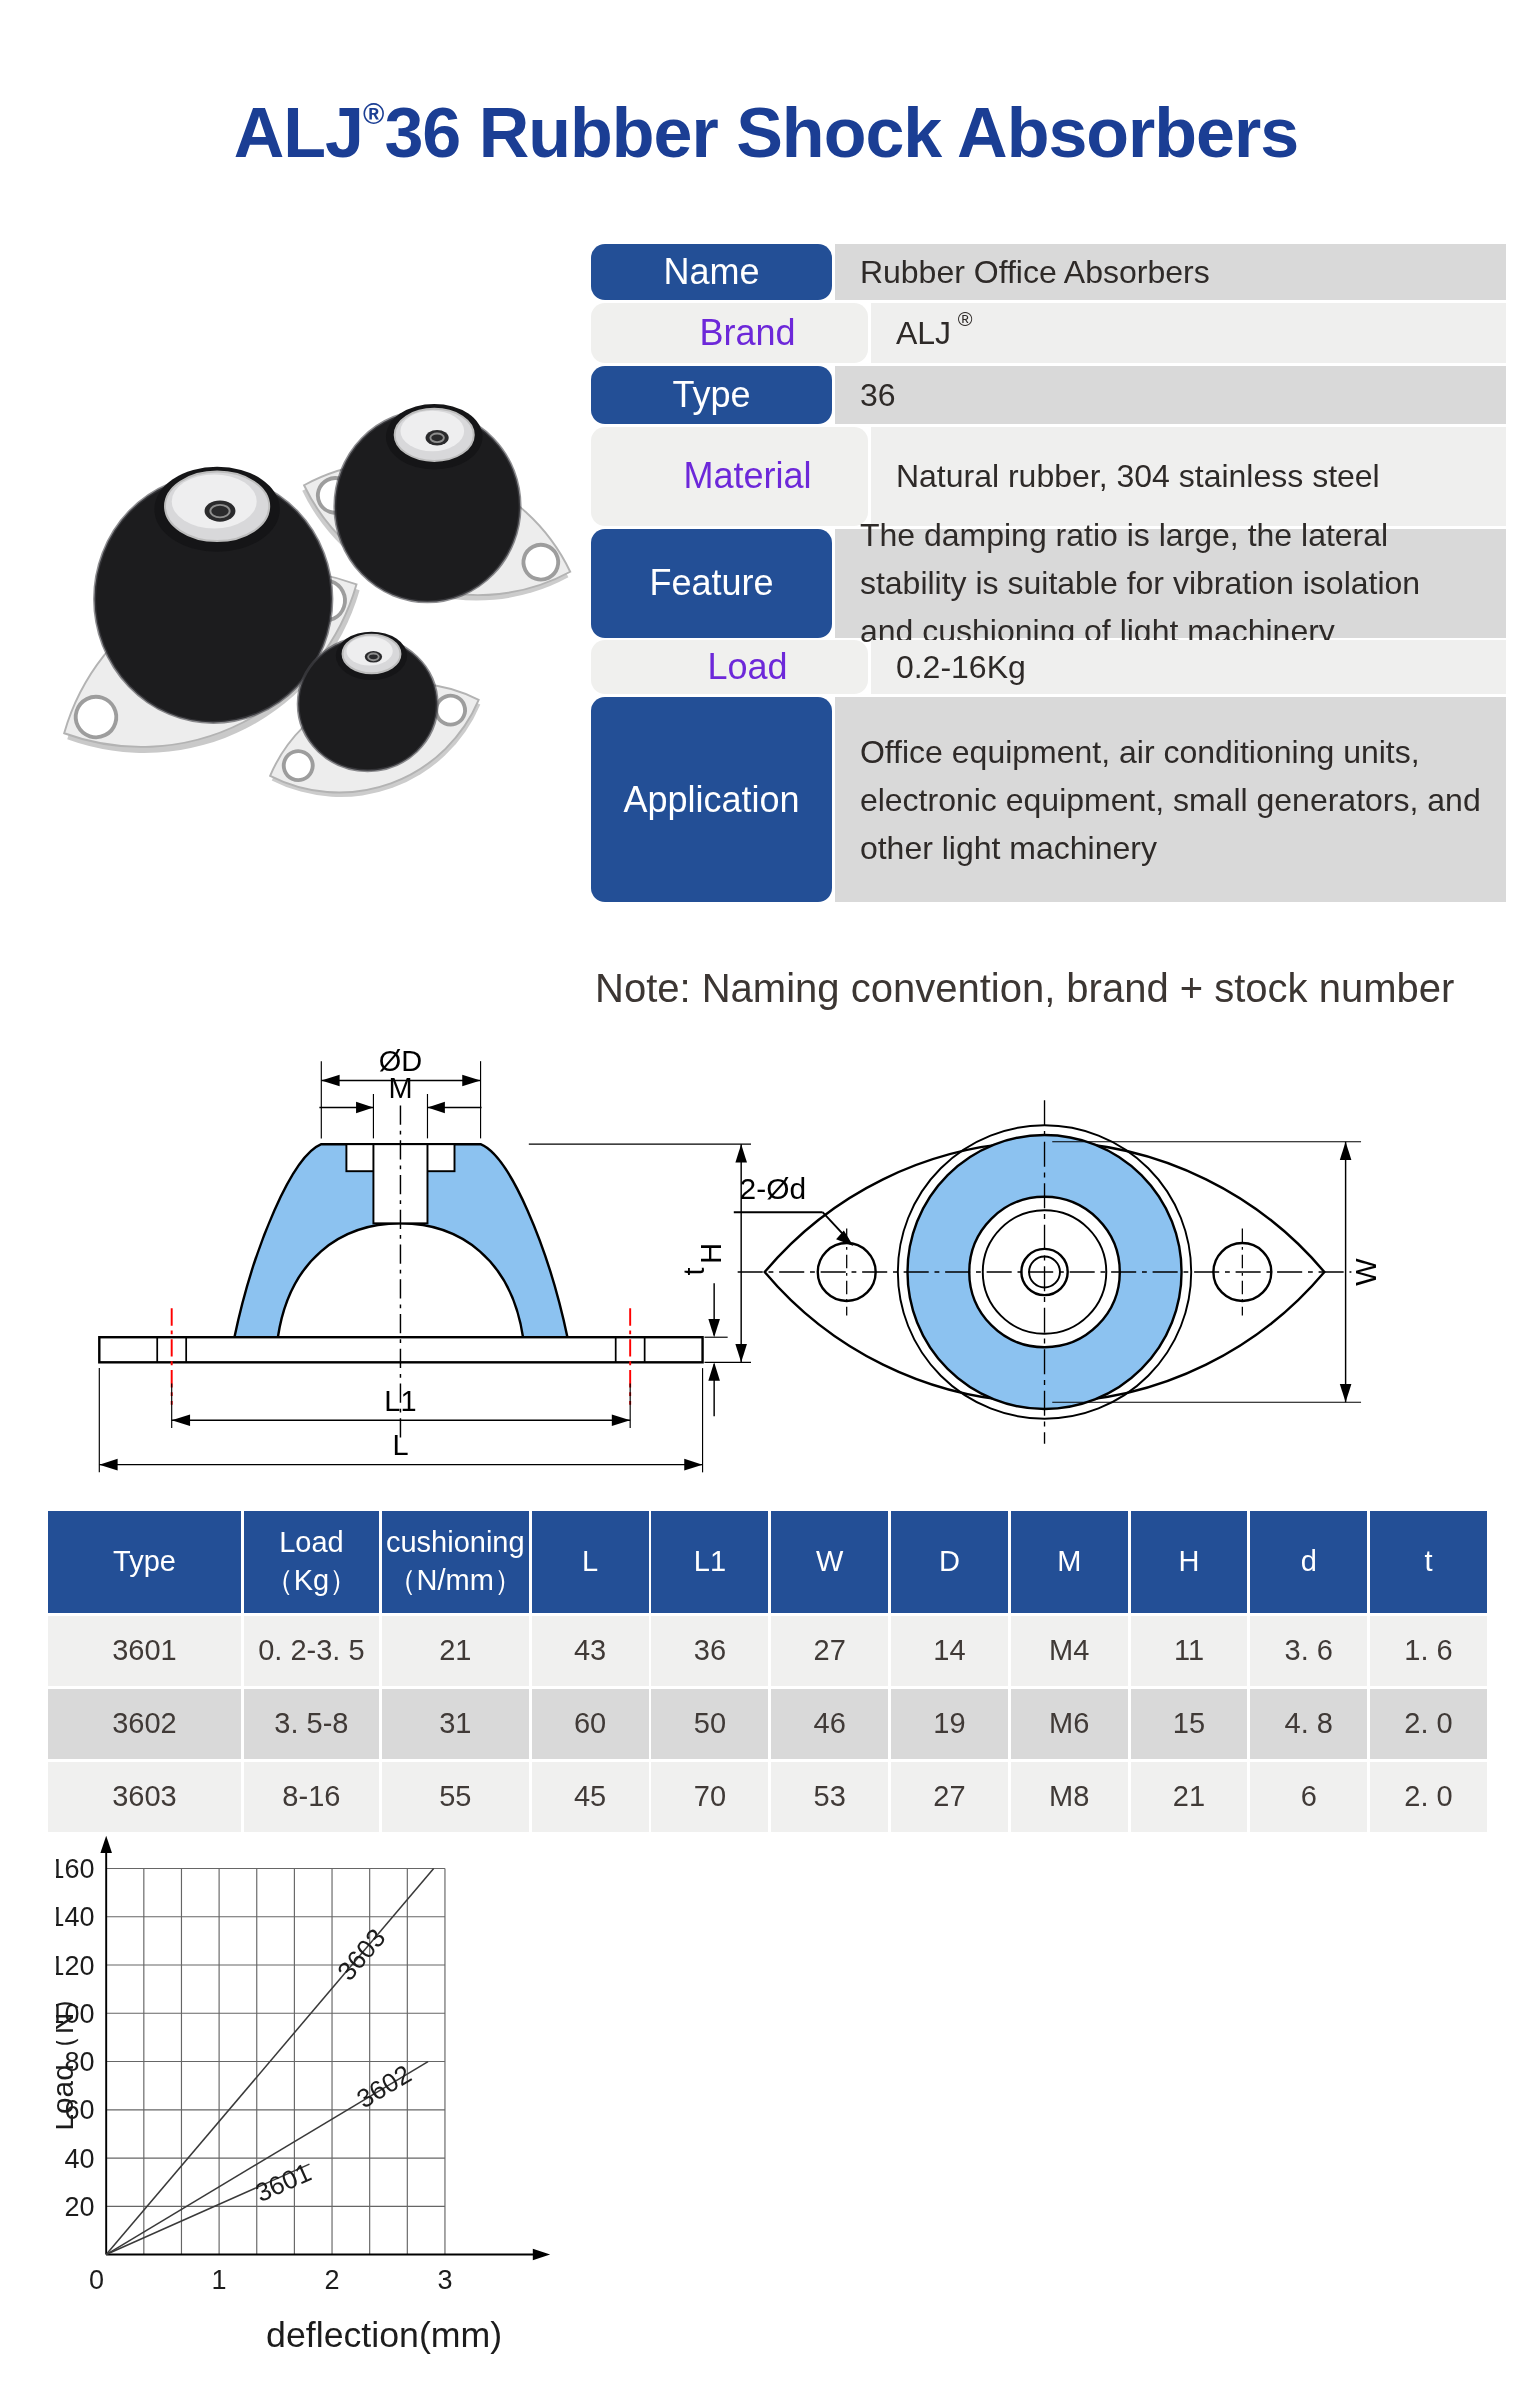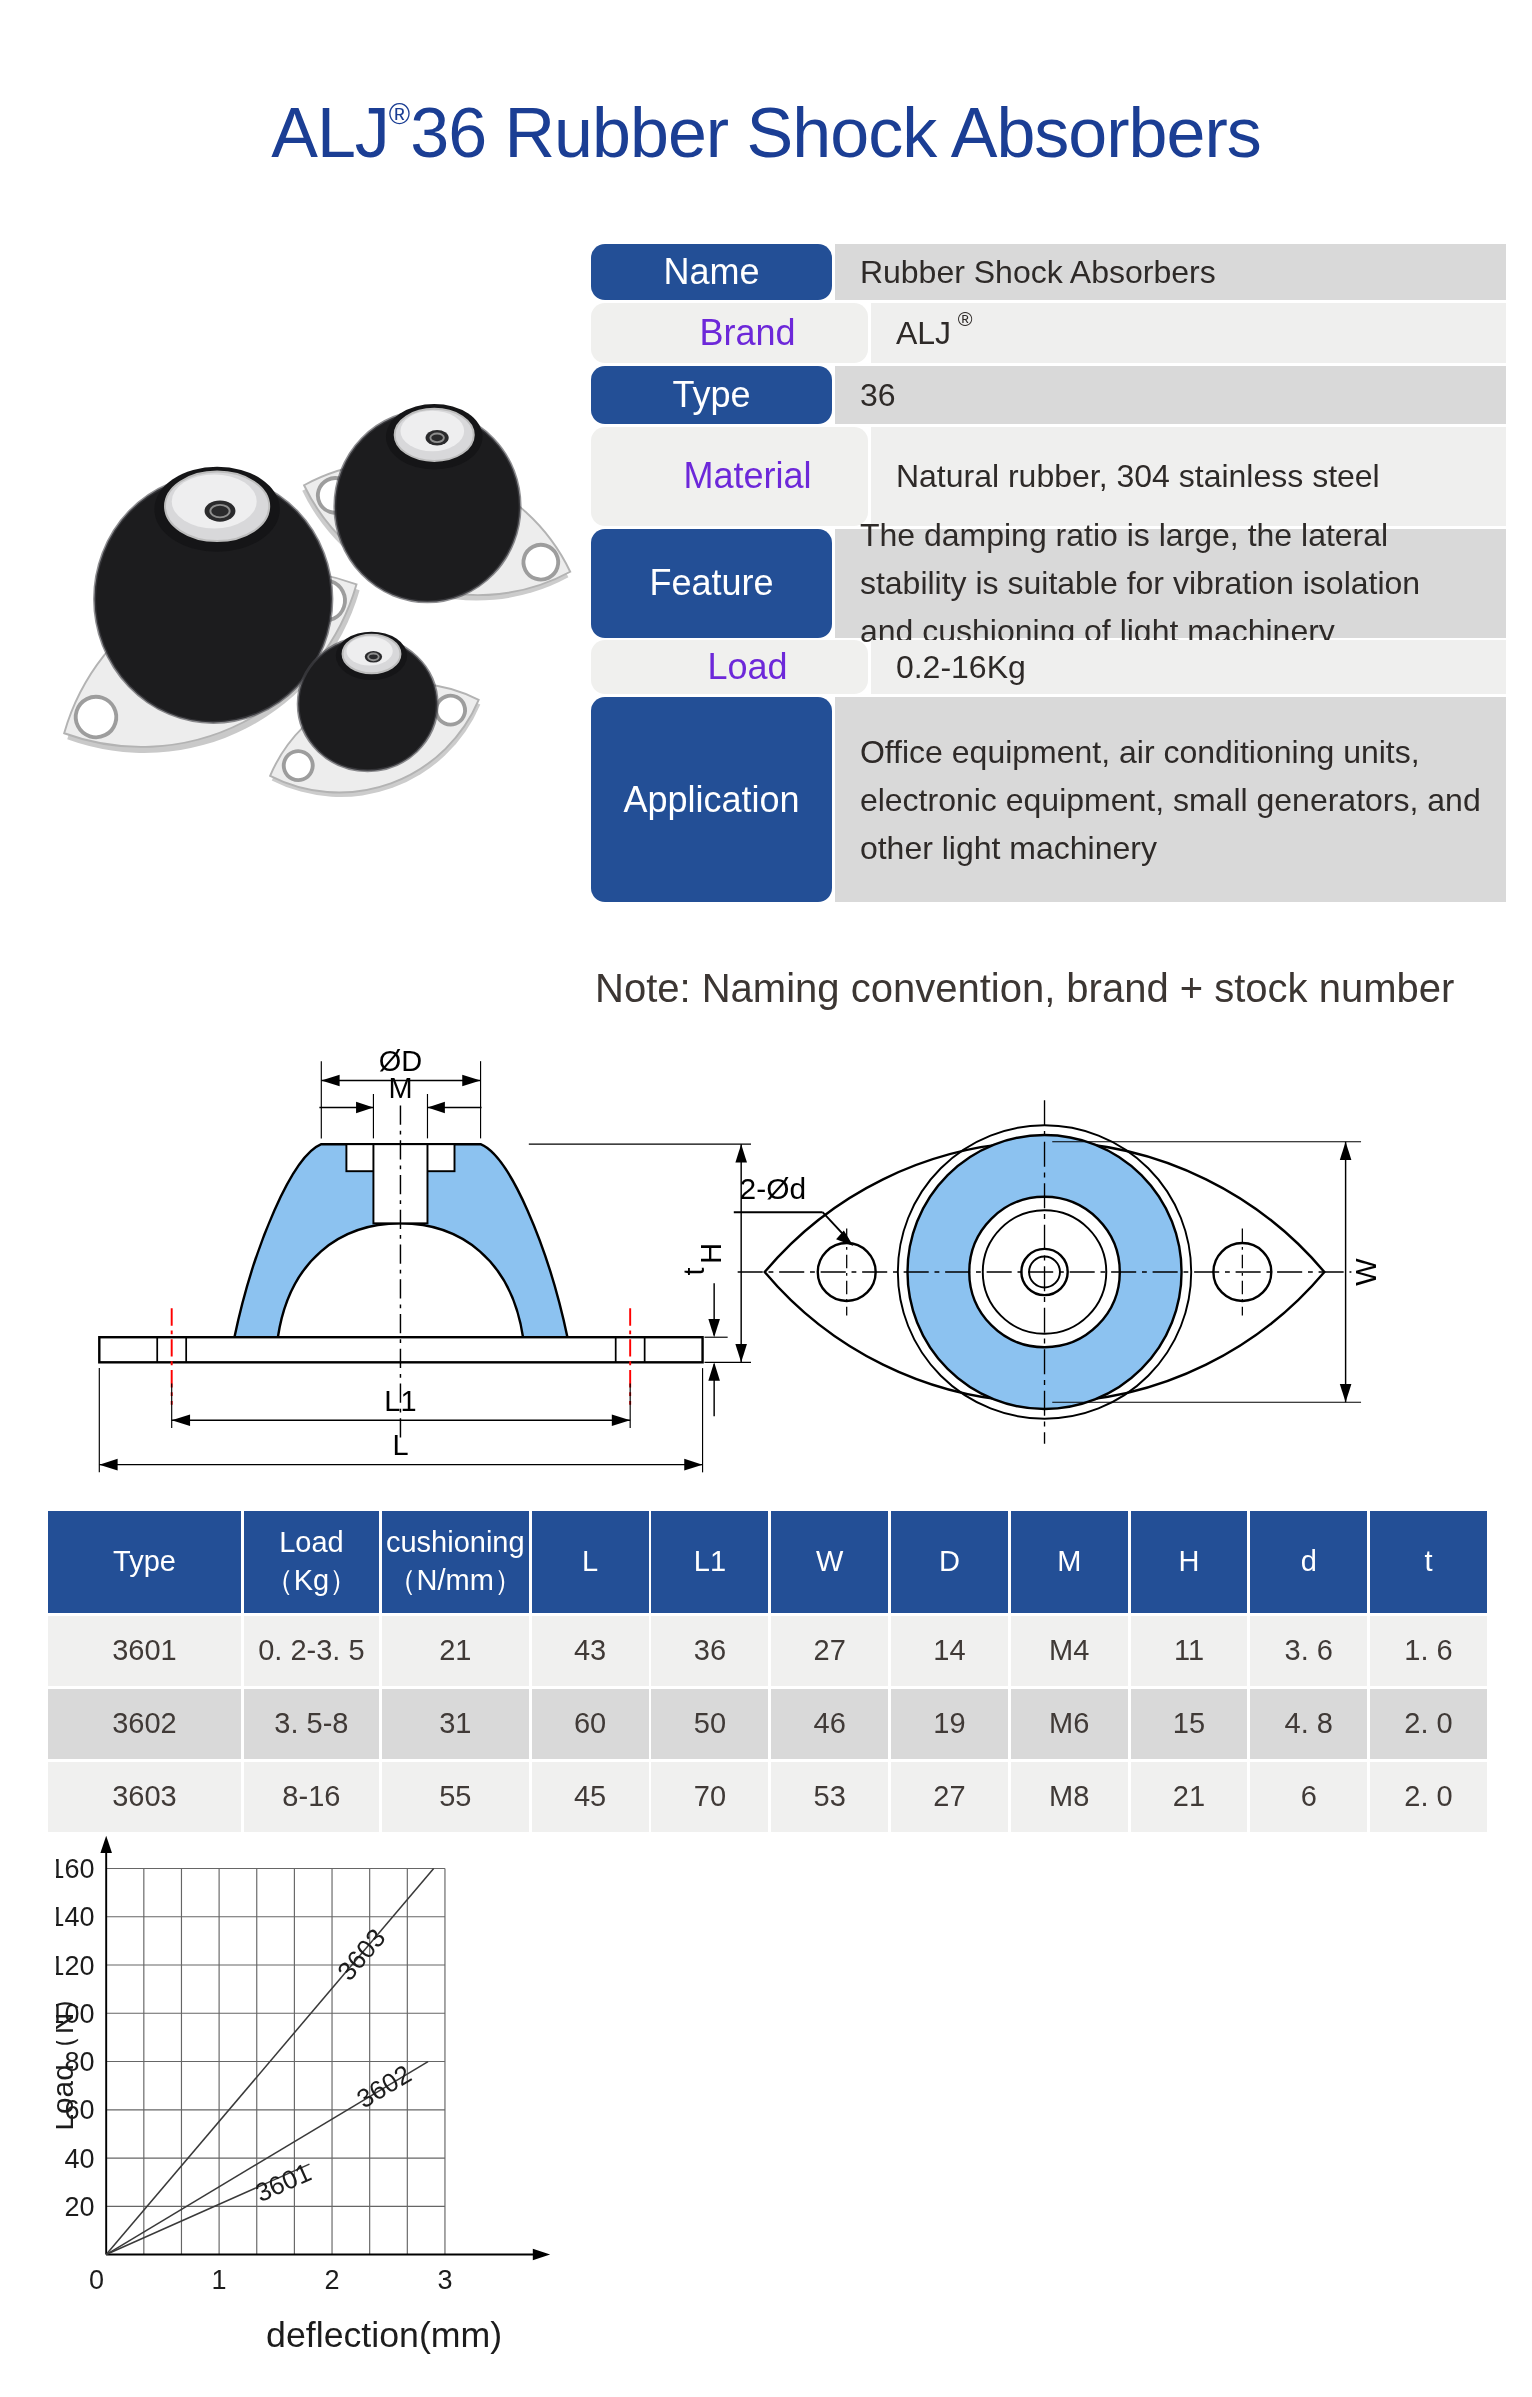--- a/index.html
+++ b/index.html
@@ -1,21 +1,21 @@
 <!DOCTYPE html>
 <html><head>
 <meta charset="utf-8">
 <style>
   html,body{margin:0;padding:0;background:#fff;}
   #page{position:relative;width:1532px;height:2397px;background:#ffffff;
         font-family:"Liberation Sans", sans-serif;overflow:hidden;}
   .abs{position:absolute;}
 
   
-  #title{top:93px;left:0;width:100%;text-align:center;color:#1b3e94;font-weight:normal;}
+  #title{top:93px;left:0;width:100%;text-align:center;color:#1b3e94;font-weight:bold;}
   #title .big{font-size:70px;letter-spacing:-1px;}
   #title .reg{font-size:29px;vertical-align:33px;}
 
   
   #spec{left:591px;top:244px;width:915px;}
   .spec-row{display:flex;margin-bottom:2.9px;}
   .spec-label{width:241px;display:flex;align-items:center;justify-content:center;
               font-size:36px;border-radius:14px;}
   .lab-blue{background:#234f96;color:#ffffff;}
   .lab-light{background:#f0f0ee;color:#6d28d9;padding-left:36px;}
@@ -104,21 +104,21 @@
       <ellipse cx="357" cy="295" rx="30" ry="20" fill="#d8d8da" stroke="#bdbdbd" stroke-width="2"></ellipse>
       <ellipse cx="355" cy="292" rx="24" ry="15" fill="#eeeeef"></ellipse>
       <ellipse cx="359" cy="298" rx="9" ry="6" fill="#2a2a2c"></ellipse>
       <ellipse cx="359" cy="298" rx="5.5" ry="3.5" fill="none" stroke="#8e8e8e" stroke-width="2"></ellipse>
     </g>
   </svg>
 
   <div id="spec" class="abs">
     <div class="spec-row">
       <div class="spec-label lab-blue h0">Name</div>
-      <div class="spec-value val-gray h0">Rubber Shock Absorbers</div>
+      <div class="spec-value val-gray h0">Rubber Office Absorbers</div>
     </div>
     <div class="spec-row">
       <div class="spec-label lab-light h1">Brand</div>
       <div class="spec-value val-light h1">
         <span>ALJ</span>
         <span class="brand-sup">®</span>
       </div>
     </div>
     <div class="spec-row">
       <div class="spec-label lab-blue h2">Type</div>

